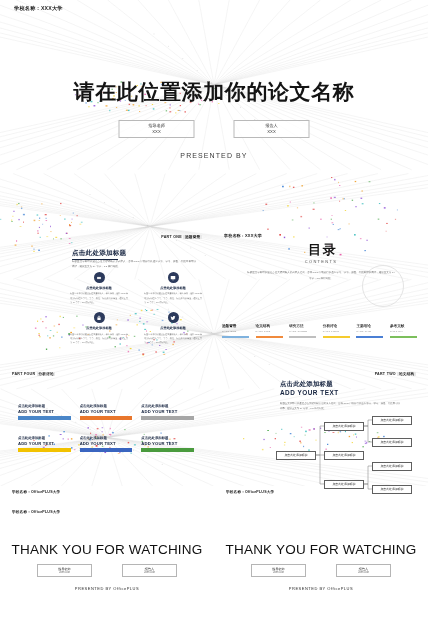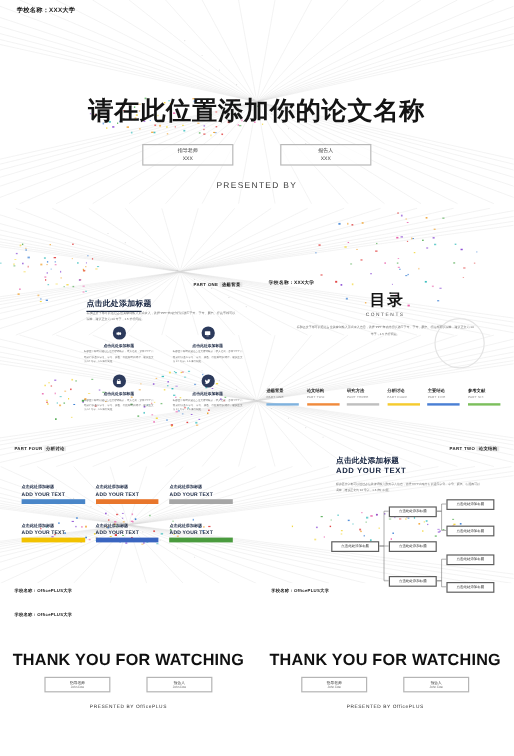--- a/index.html
+++ b/index.html
@@ -135,21 +135,21 @@
     display:flex; align-items:center; justify-content:center;
     font-size:2.9px; color:#222; white-space:nowrap;
   }
   .tn-l1 { left:62px;  width:40px; height:9px; }
   .tn-l2 { left:110px; width:40px; height:9px; }
   .tn-l3 { left:158px; width:40px; height:9px; }
 
   
   .thanks .ty {
     position:absolute; left:50%; top:38px; transform:translateX(-50%);
-    font-size:13.5px; font-weight:700; letter-spacing:.2px; color:#101010; white-space:nowrap;
+    font-size:13.5px; font-weight:400; letter-spacing:.2px; color:#101010; white-space:nowrap;
   }
   .thanks .ty-boxes {
     position:absolute; left:50%; top:60px; transform:translateX(-50%);
     display:flex; gap:30px;
   }
   .thanks .ty-box {
     width:55px; height:13px; border:.55px solid #b5b5b5; background:rgba(255,255,255,.75);
     display:flex; flex-direction:column; align-items:center; justify-content:center;
   }
   .thanks .ty-box .tb-role { font-size:3.1px; color:#2e2e2e; line-height:1.4; }

